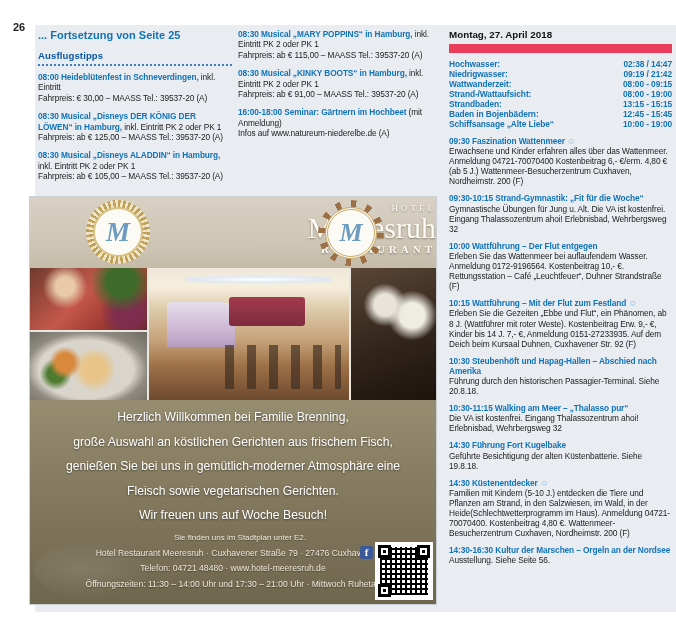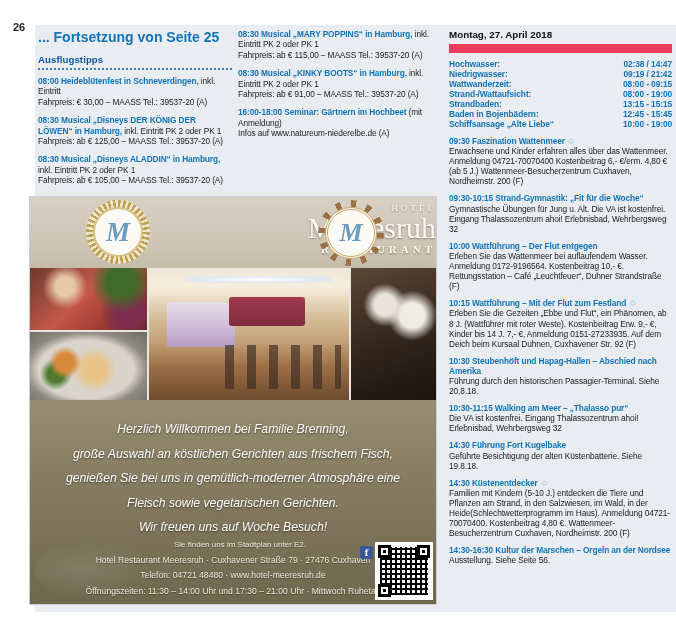--- a/index.html
+++ b/index.html
@@ -7,21 +7,21 @@
         font-family:"Liberation Sans",sans-serif;}
   .content-bg{position:absolute;left:35px;top:25px;right:0;bottom:9px;background:#e9edf2;}
   .page-number{position:absolute;left:13px;top:21px;font-size:11px;font-weight:bold;color:#222;}
 
   
   .col{position:absolute;top:29px;}
   .col-left{left:38px;width:194px;}
   .col-middle{left:238px;width:198px;}
   .col-right{left:449px;width:223px;}
 
-  .continuation{color:#1173b8;font-weight:bold;font-size:14px;margin-bottom:9px;}
+  .continuation{color:#1173b8;font-weight:bold;font-size:11px;margin-bottom:9px;}
   .section-title{color:#0b57a4;font-weight:bold;font-size:9.6px;letter-spacing:.1px;}
   .dotted-rule{border-top:2px dotted #3d7fc0;margin:3px 0 6px 0;}
 
   .entry{font-size:8.3px;line-height:10.4px;color:#1b1b1b;margin-bottom:8px;letter-spacing:-0.1px;}
   .ehead{color:#1173b8;font-weight:bold;}
   .eline{}
 
   .date-header{font-size:9.8px;font-weight:bold;color:#111;margin-bottom:4px;}
   .red-bar{height:9px;background:#ea3d5b;margin-bottom:6px;}
   .tide-row{display:flex;justify-content:space-between;color:#1173b8;font-weight:bold;
@@ -74,23 +74,23 @@
       background:linear-gradient(180deg,#a33a4e,#7e2c3d);border-radius:3px;}
   .photo-interior .tables{position:absolute;left:38%;right:4%;bottom:8%;height:34%;
       background:repeating-linear-gradient(90deg,#3a2a20 0 9px,rgba(0,0,0,0) 9px 22px);opacity:.65;}
   .photo-staff{width:85px;background:
       radial-gradient(circle at 40% 28%, #e8e4dc 0 10%, rgba(0,0,0,0) 20%),
       radial-gradient(circle at 72% 36%, #efece4 0 12%, rgba(0,0,0,0) 24%),
       linear-gradient(160deg,#5a4636 0%,#32251b 55%,#1c130d 100%);}
 
   .ad-panel{position:relative;height:204px;color:#fff;text-align:center;
             background:linear-gradient(180deg,#978d71 0%,#837a5f 45%,#6f664e 100%);}
-  .welcome{padding-top:17px;font-style:italic;}
+  .welcome{padding-top:5px;}
   .welcome-line{font-size:12.2px;line-height:24.5px;text-shadow:0 1px 2px rgba(0,0,0,.5);}
-  .stadtplan{font-size:8px;color:#f2eddf;text-shadow:0 1px 1px rgba(0,0,0,.4);padding-left:14px;}
+  .stadtplan{margin-top:5px;font-size:8px;color:#f2eddf;text-shadow:0 1px 1px rgba(0,0,0,.4);padding-left:14px;}
   .ad-footer{margin-top:4px;font-size:8.6px;line-height:15.5px;color:#efe9da;
              text-shadow:0 1px 1px rgba(0,0,0,.4);}
   .fish-mark{position:absolute;left:4px;bottom:4px;width:120px;height:60px;border-radius:50%;
              background:radial-gradient(ellipse at 40% 50%, rgba(255,255,255,.10), rgba(255,255,255,0) 70%);}
   .fb{position:absolute;right:63px;bottom:45px;width:13px;height:13px;background:#3b5998;border-radius:2px;
       color:#fff;font:bold 11px "Liberation Serif",serif;line-height:13px;text-align:center;}
   .qr{position:absolute;right:3px;bottom:4px;width:58px;height:58px;background:#fff;padding:3px;box-sizing:border-box;}
   .qr-pattern{position:absolute;left:5px;top:5px;right:5px;bottom:5px;
       background-image:
         repeating-linear-gradient(0deg,#000 0 2px,rgba(0,0,0,0) 2px 5px),

